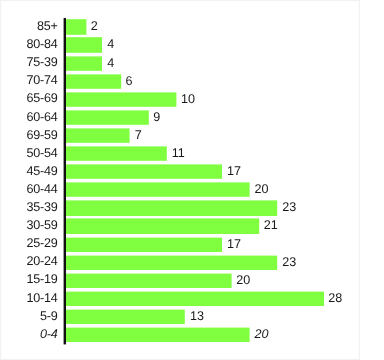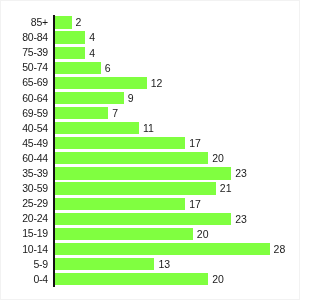--- a/index.html
+++ b/index.html
@@ -110,49 +110,49 @@
         </div>
       </div>
       <div class="bar-row" style="top: 30.2px;">
         <div class="bar-category-label">75-39</div>
         <div class="bar-track" style="width: 30.7143px;">
           <div class="bar-fill" style="width: 30.7143px; background: rgb(128, 255, 64);"></div>
           <div class="bar-value-label" style="left: 30.7143px;">4</div>
         </div>
       </div>
       <div class="bar-row" style="top: 45.3px;">
-        <div class="bar-category-label">50-74</div>
+        <div class="bar-category-label">70-74</div>
         <div class="bar-track" style="width: 46.0714px;">
           <div class="bar-fill" style="width: 46.0714px; background: rgb(128, 255, 64);"></div>
           <div class="bar-value-label" style="left: 46.0714px;">6</div>
         </div>
       </div>
       <div class="bar-row" style="top: 60.4px;">
         <div class="bar-category-label">65-69</div>
         <div class="bar-track" style="width: 92.1429px;">
           <div class="bar-fill" style="width: 92.1429px; background: rgb(128, 255, 64);"></div>
-          <div class="bar-value-label" style="left: 92.1429px;">12</div>
+          <div class="bar-value-label" style="left: 92.1429px;">10</div>
         </div>
       </div>
       <div class="bar-row" style="top: 75.5px;">
         <div class="bar-category-label">60-64</div>
         <div class="bar-track" style="width: 69.1071px;">
           <div class="bar-fill" style="width: 69.1071px; background: rgb(128, 255, 64);"></div>
           <div class="bar-value-label" style="left: 69.1071px;">9</div>
         </div>
       </div>
       <div class="bar-row" style="top: 90.6px;">
         <div class="bar-category-label">69-59</div>
         <div class="bar-track" style="width: 53.75px;">
           <div class="bar-fill" style="width: 53.75px; background: rgb(128, 255, 64);"></div>
           <div class="bar-value-label" style="left: 53.75px;">7</div>
         </div>
       </div>
       <div class="bar-row" style="top: 105.7px;">
-        <div class="bar-category-label">40-54</div>
+        <div class="bar-category-label">50-54</div>
         <div class="bar-track" style="width: 84.4643px;">
           <div class="bar-fill" style="width: 84.4643px; background: rgb(128, 255, 64);"></div>
           <div class="bar-value-label" style="left: 84.4643px;">11</div>
         </div>
       </div>
       <div class="bar-row" style="top: 120.8px;">
         <div class="bar-category-label">45-49</div>
         <div class="bar-track" style="width: 130.536px;">
           <div class="bar-fill" style="width: 130.536px; background: rgb(128, 255, 64);"></div>
           <div class="bar-value-label" style="left: 130.536px;">17</div>
@@ -207,21 +207,21 @@
           <div class="bar-value-label" style="left: 215px;">28</div>
         </div>
       </div>
       <div class="bar-row" style="top: 241.6px;">
         <div class="bar-category-label">5-9</div>
         <div class="bar-track" style="width: 94px;">
           <div class="bar-fill" style="width: 99.8214px; background: rgb(128, 255, 64);"></div>
           <div class="bar-value-label" style="left: 99.8214px;">13</div>
         </div>
       </div>
-      <div class="bar-row" style="top: 256.7px;">
+      <div class="bar-row" style="top: 256.7px; font-style: italic;">
         <div class="bar-category-label">0-4</div>
         <div class="bar-track" style="width: 153.571px;">
           <div class="bar-fill" style="width: 153.571px; background: rgb(128, 255, 64);"></div>
           <div class="bar-value-label" style="left: 153.571px;">20</div>
         </div>
       </div>
     </div>
 </div>
 
 </body></html>

